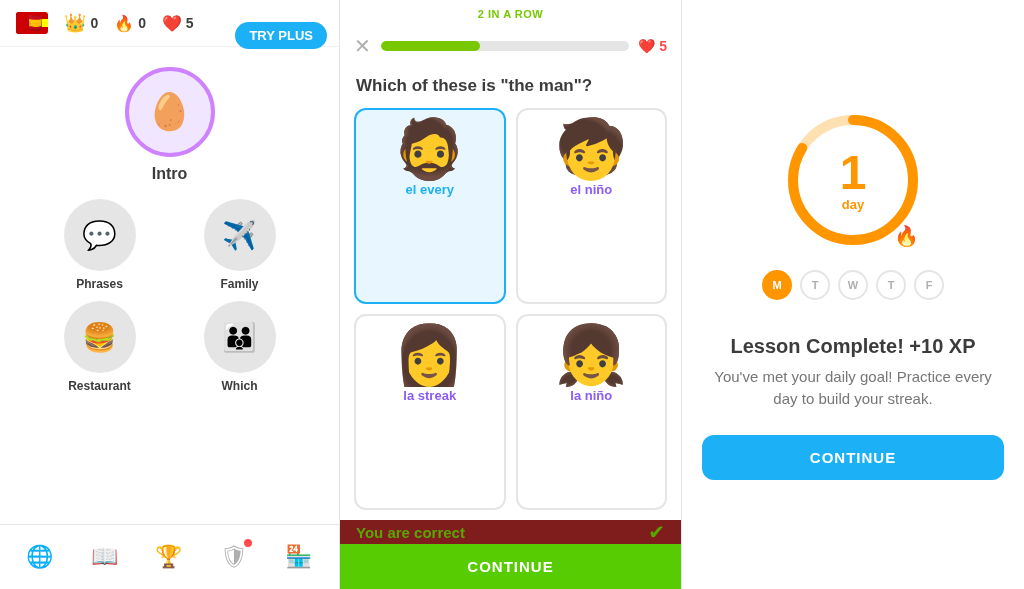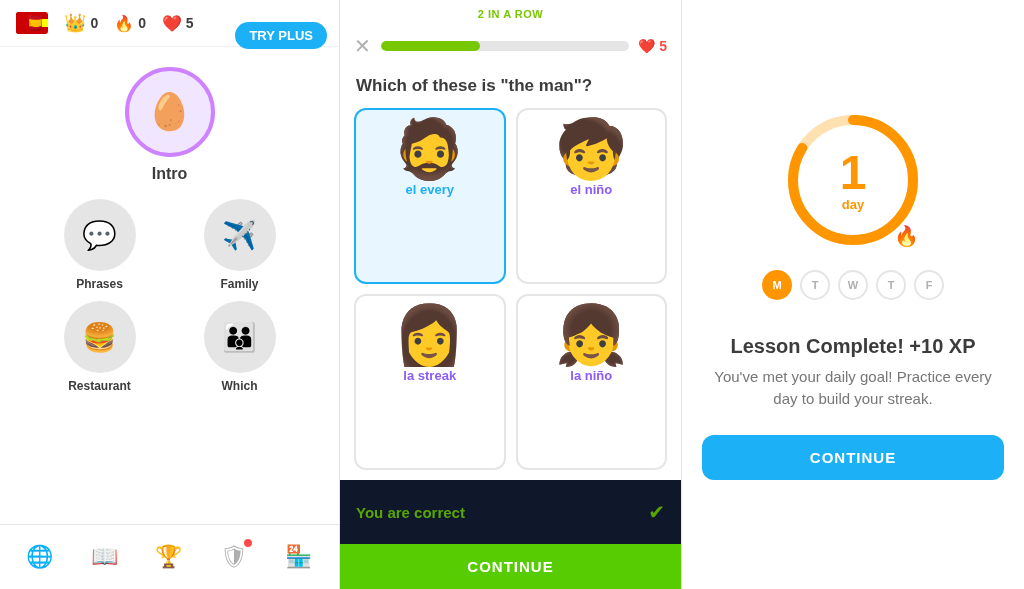--- a/index.html
+++ b/index.html
@@ -269,22 +269,22 @@
       font-size: 13px;
       color: #1cb0f6;
       font-weight: 700;
     }
 
     .answer-text.unselected {
       color: #8b5cf6;
     }
 
     .quiz-feedback {
-      background: #0f172a;
-      padding: 20px 16px;
+      background: #7f1d1d;
+      padding: 0 16px;
       display: flex;
       align-items: center;
       justify-content: space-between;
       margin-top: 10px;
     }
 
     .feedback-text {
       font-size: 15px;
       font-weight: 700;
       color: #58a700;

